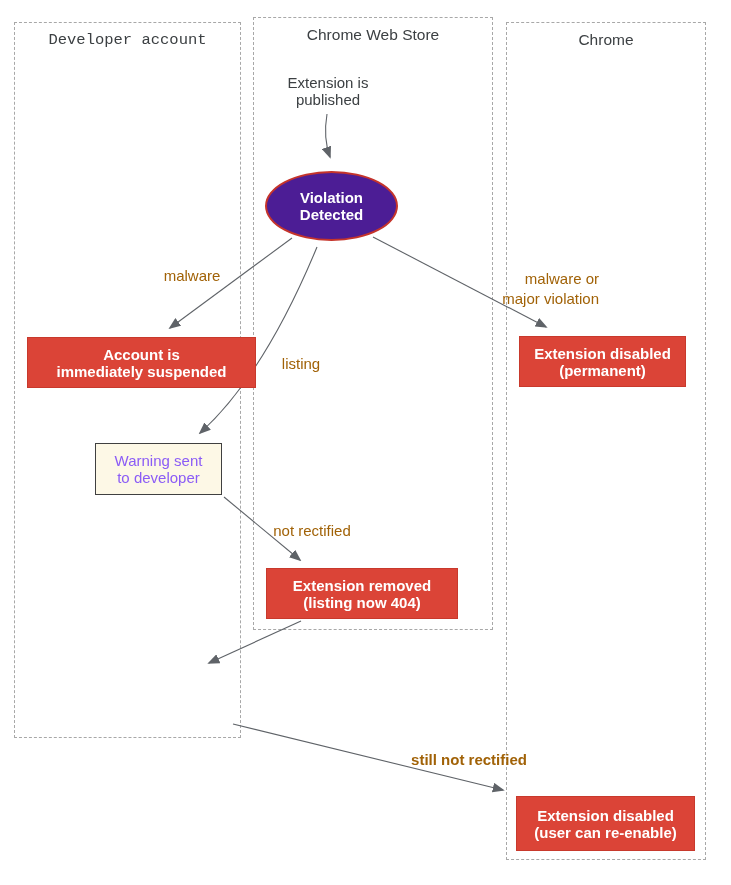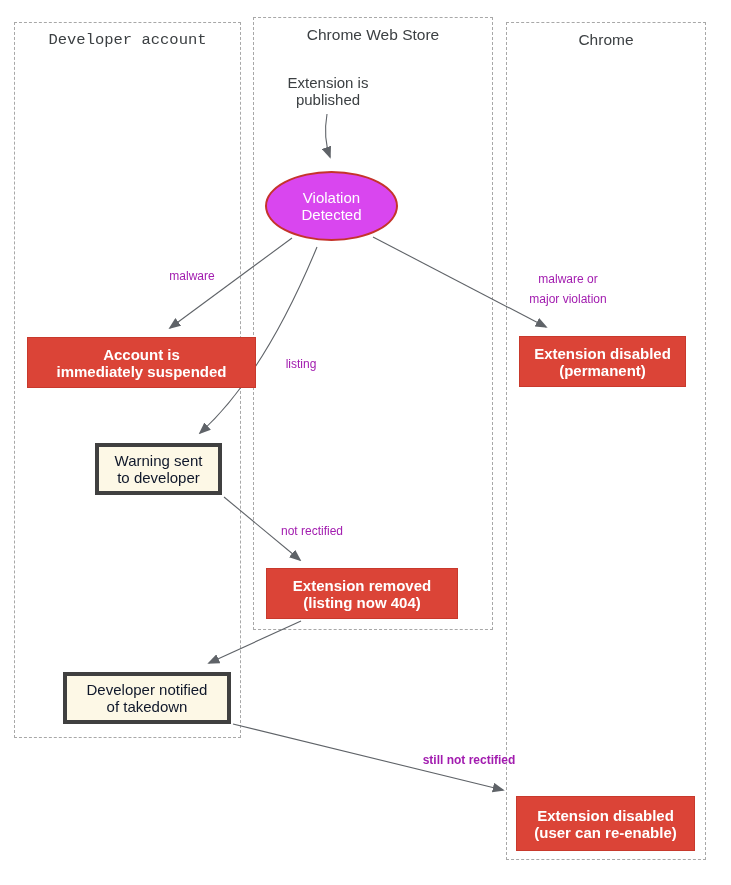--- a/index.html
+++ b/index.html
@@ -9,39 +9,39 @@
   .lane { position:absolute; border:1.5px dashed #a8a8a8; box-sizing:border-box; }
   .lane-title { text-align:center; padding-top:8px; font-size:15.5px; color:#3c4043; white-space:pre-line; }
   #lane-developer { left:14px;  top:22px; width:227px; height:716px;font-family:Liberation Mono, monospace; }
   #lane-webstore  { left:253px; top:17px; width:240px; height:613px; }
   #lane-chrome    { left:506px; top:22px; width:200px; height:838px; }
 
   .node { position:absolute; box-sizing:border-box; display:flex; align-items:center;
           justify-content:center; text-align:center; font-size:15px; line-height:17px;
           white-space:pre-line; }
   .red-box { background:#db4437; border:1px solid #c8392c; color:#ffffff; font-weight:bold; }
-  .yellow-box { background:#fdf8e6; border:4px solid #404040; color:#0f172a;text-align:center; }
+  .yellow-box { background:#fdf8e6; border:1px solid #404040; color:#8b5cf6;text-align:center; }
   .plain-text { color:#3c4043; }
 
   #node-extension-published { left:258px; top:68px;  width:140px; height:46px; }
   #node-violation-detected  { left:265px; top:171px; width:133px; height:70px;
-                              background:#d946ef; border:2px solid #c5342b; border-radius:50%;
-                              color:#ffffff; font-weight:normal; }
+                              background:#4c1d95; border:2px solid #c5342b; border-radius:50%;
+                              color:#ffffff; font-weight:bold; }
   #node-account-suspended   { left:27px;  top:337px; width:229px; height:51px; }
   #node-warning-sent        { left:95px;  top:443px; width:127px; height:52px; }
   #node-extension-removed   { left:266px; top:568px; width:192px; height:51px; }
   #node-developer-notified  { left:63px;  top:672px; width:168px; height:52px; }
   #node-disabled-permanent  { left:519px; top:336px; width:167px; height:51px; }
   #node-disabled-reenable   { left:516px; top:796px; width:179px; height:55px; }
 
-  .edge-label { position:absolute; font-size:12px; line-height:20px; color:#a21caf;
+  .edge-label { position:absolute; font-size:15px; line-height:20px; color:#a16207;
                 text-align:center; white-space:pre-line; }
   #label-malware            { left:147px; top:266px; width:90px; }
   #label-policy             { left:270px; top:354px; width:62px; }
-  #label-malware-major      { left:512px; top:269px; width:112px; }
+  #label-malware-major      { left:487px; top:269px; width:112px;text-align:right; }
   #label-not-rectified      { left:266px; top:521px; width:92px; }
   #label-still-not-rectified{ left:408px; top:750px; width:122px;font-weight:bold; }
 
   #flow-arrows { position:absolute; left:0; top:0; width:731px; height:885px; pointer-events:none; }
   #flow-arrows path.edge { fill:none; stroke:#5f6368; stroke-width:1.1; }
 </style>
 </head>
 <body>
 
 <div id="canvas">
@@ -79,22 +79,20 @@
 
   <div class="node red-box" id="node-account-suspended">Account is
 immediately suspended</div>
 
   <div class="node yellow-box" id="node-warning-sent">Warning sent
 to developer</div>
 
   <div class="node red-box" id="node-extension-removed">Extension removed
 (listing now 404)</div>
 
-  <div class="node yellow-box" id="node-developer-notified">Developer notified
-of takedown</div>
 
   <div class="node red-box" id="node-disabled-permanent">Extension disabled
 (permanent)</div>
 
   <div class="node red-box" id="node-disabled-reenable">Extension disabled
 (user can re-enable)</div>
 
   <div class="edge-label" id="label-malware">malware</div>
   <div class="edge-label" id="label-policy">listing</div>
   <div class="edge-label" id="label-malware-major">malware or

